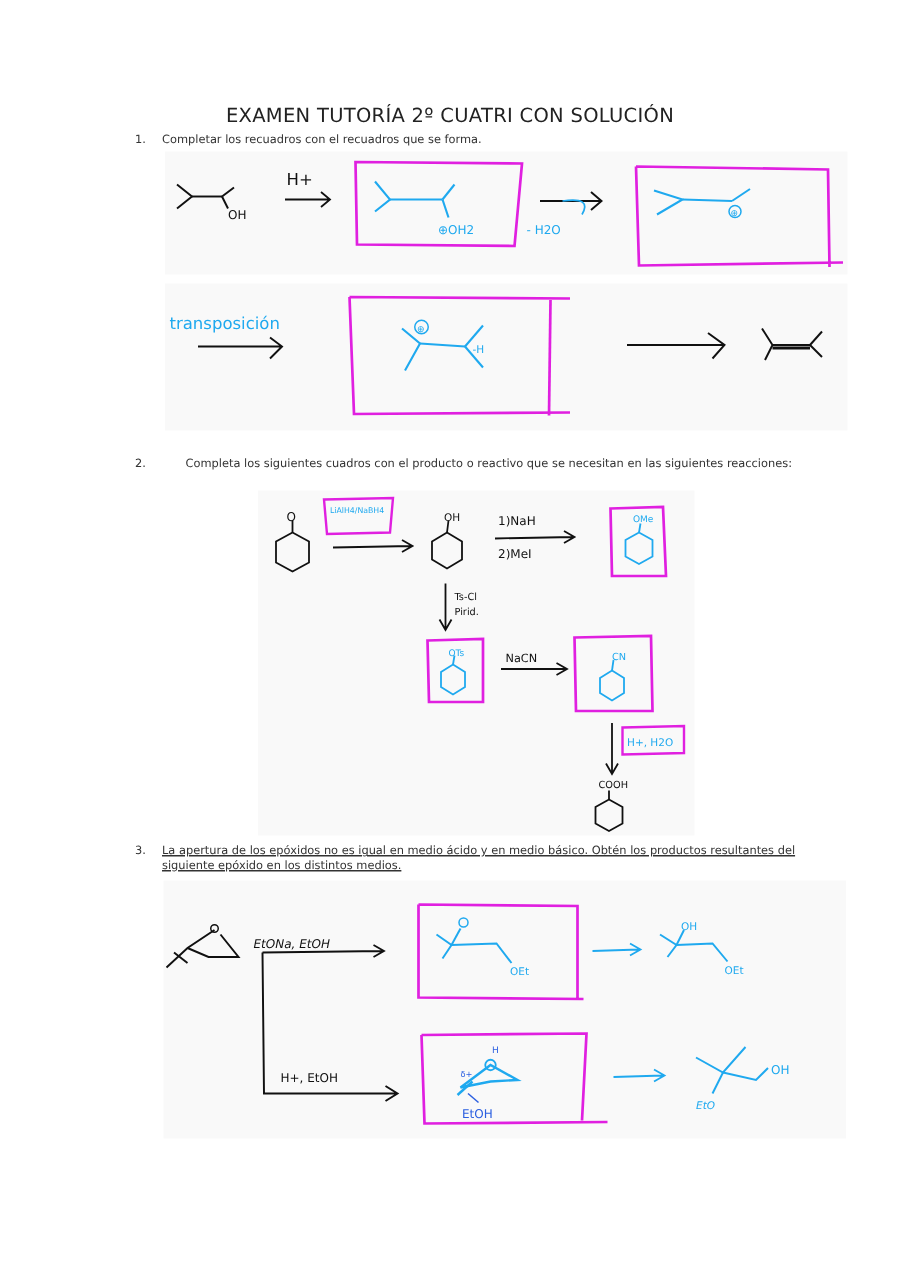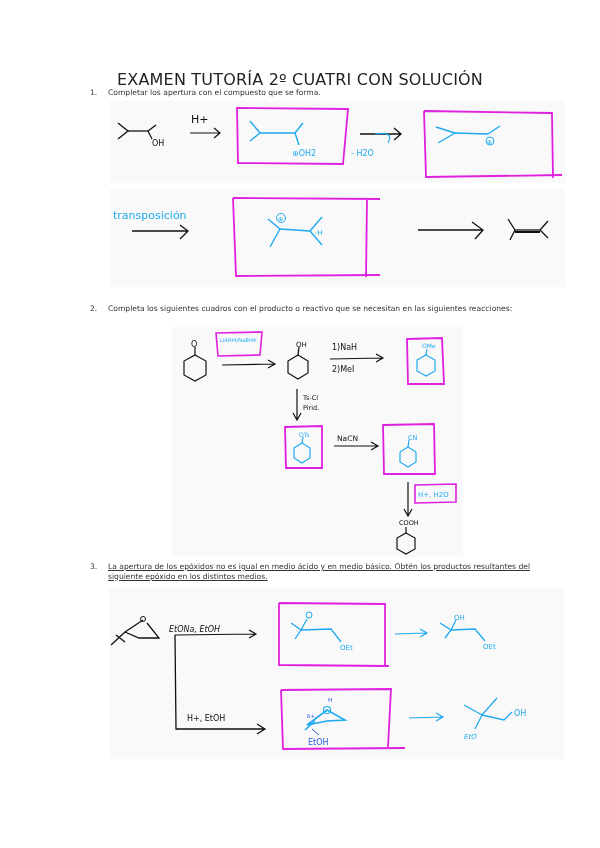--- a/index.html
+++ b/index.html
@@ -1,33 +1,33 @@
 <!DOCTYPE html>
 <html><head>
 <meta charset="utf-8">
 <style>
   html, body { margin:0; padding:0; }
   body { width:600px; height:848px; background:#ffffff; position:relative; overflow:hidden;
          font-family:"DejaVu Sans", sans-serif; color:#222; }
-  .title { position:absolute; left:0; width:600px; top:70px; text-align:center; font-size:16px; letter-spacing:0.2px; color:#222; }
+  .title { position:absolute; left:0; width:600px; top:70px; text-align:center; font-size:13px; letter-spacing:0.2px; color:#222; }
   .q { position:absolute; font-size:7.6px; color:#333; line-height:9.5px; }
   .q .num { position:absolute; left:0; top:0; }
   .q .txt { position:absolute; left:18px; top:0; }
   .panel { position:absolute; background:#f9f9f9; }
   svg { position:absolute; left:0; top:0; overflow:visible; }
   .hand { font-family:"DejaVu Sans", sans-serif; }
 </style>
 </head>
 <body>
 
 <div class="title">EXAMEN TUTORÍA 2º CUATRI CON SOLUCIÓN</div>
 
 <div class="q" style="left:90px; top:88px; width:460px;">
   <span class="num">1.</span>
-  <span class="txt">Completar los apertura con el compuesto que se forma.</span>
+  <span class="txt">Completar los recuadros con el recuadros que se forma.</span>
 </div>
 
 <div class="panel" style="left:110px; top:101px; width:455px; height:82px;">
   <svg width="455" height="82">
 
     <g stroke="#111" stroke-width="1.3" fill="none">
       <path d="M8 22 L18 30 L8 38"></path>
         <path d="M18 30 L38 30"></path>
         <path d="M38 30 L46 24"></path>
         <path d="M38 30 L42 38"></path>
@@ -84,21 +84,21 @@
         <path d="M405 41 L430 41"></path>
         <path d="M405 43 L430 43" stroke-width="2"></path>
         <path d="M430 41 L438 32"></path>
         <path d="M430 41 L438 49"></path>
     </g>
   </svg>
 </div>
 
 <div class="q" style="left:90px; top:304px; width:440px;">
   <span class="num">2.</span>
-  <span class="txt" style="width:420px;">Completa los siguientes cuadros con el producto o reactivo que se necesitan en las siguientes reacciones:</span>
+  <span class="txt" style="width:420px;text-align:right;">Completa los siguientes cuadros con el producto o reactivo que se necesitan en las siguientes reacciones:</span>
 </div>
 
 <div class="panel" style="left:172px; top:327px; width:291px; height:230px;">
   <svg width="291" height="230">
 
     <g stroke="#111" stroke-width="1.2" fill="none">
       <path d="M23 28 L34 34 L34 48 L23 54 L12 48 L12 34 Z"></path>
         <path d="M23 28 L23 20"></path>
     </g>
     <text x="19" y="20" font-size="8" fill="#111">O</text>

